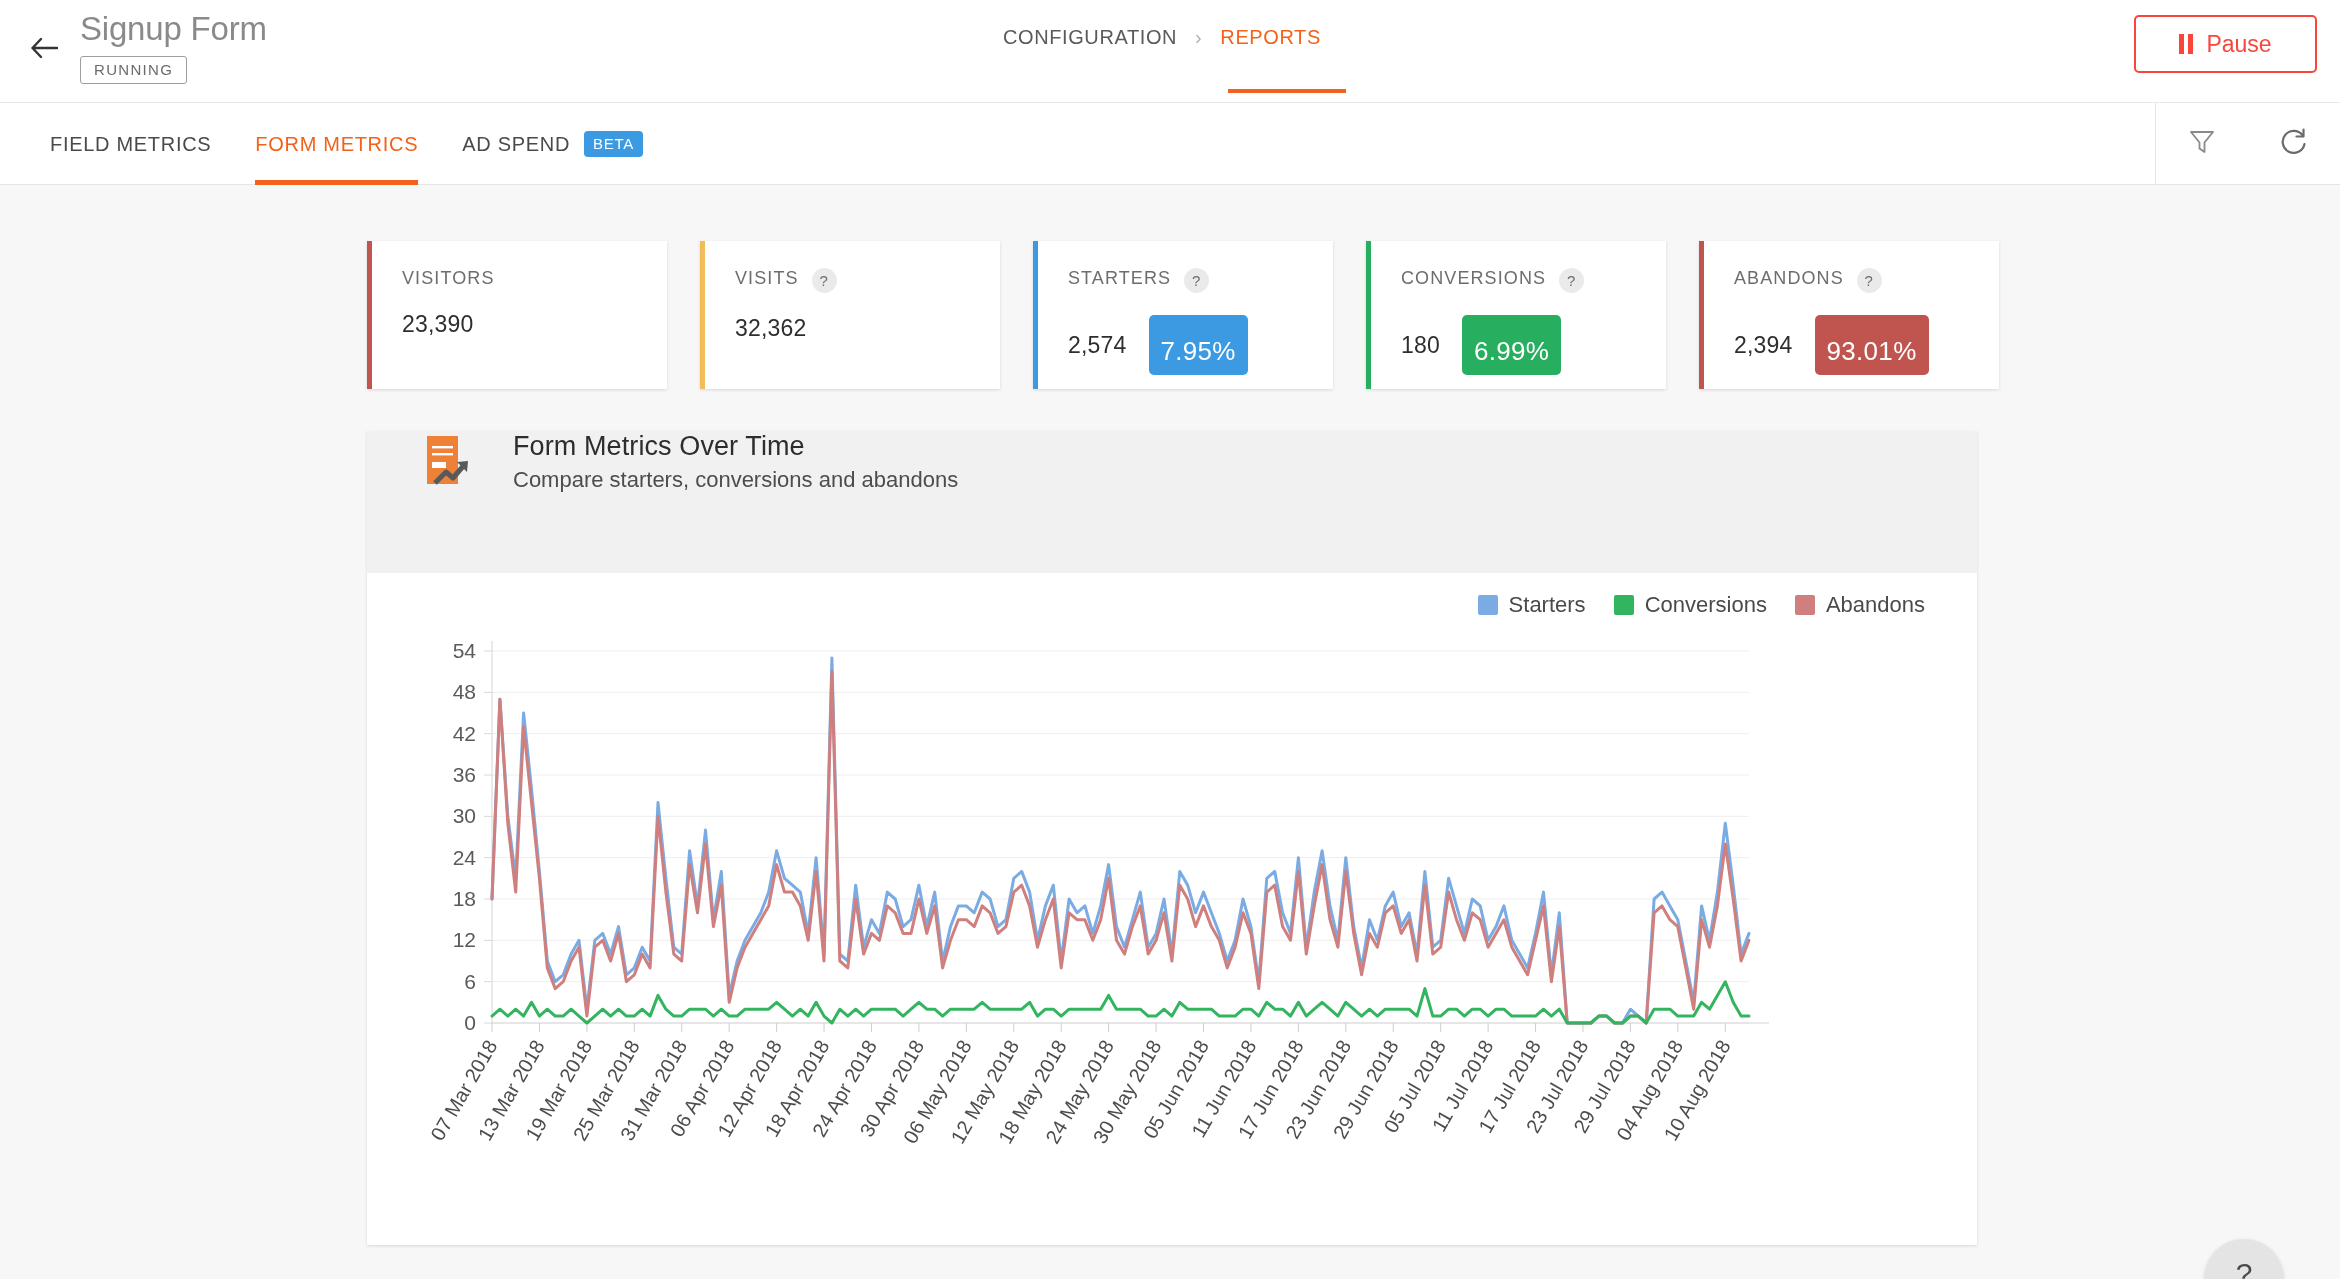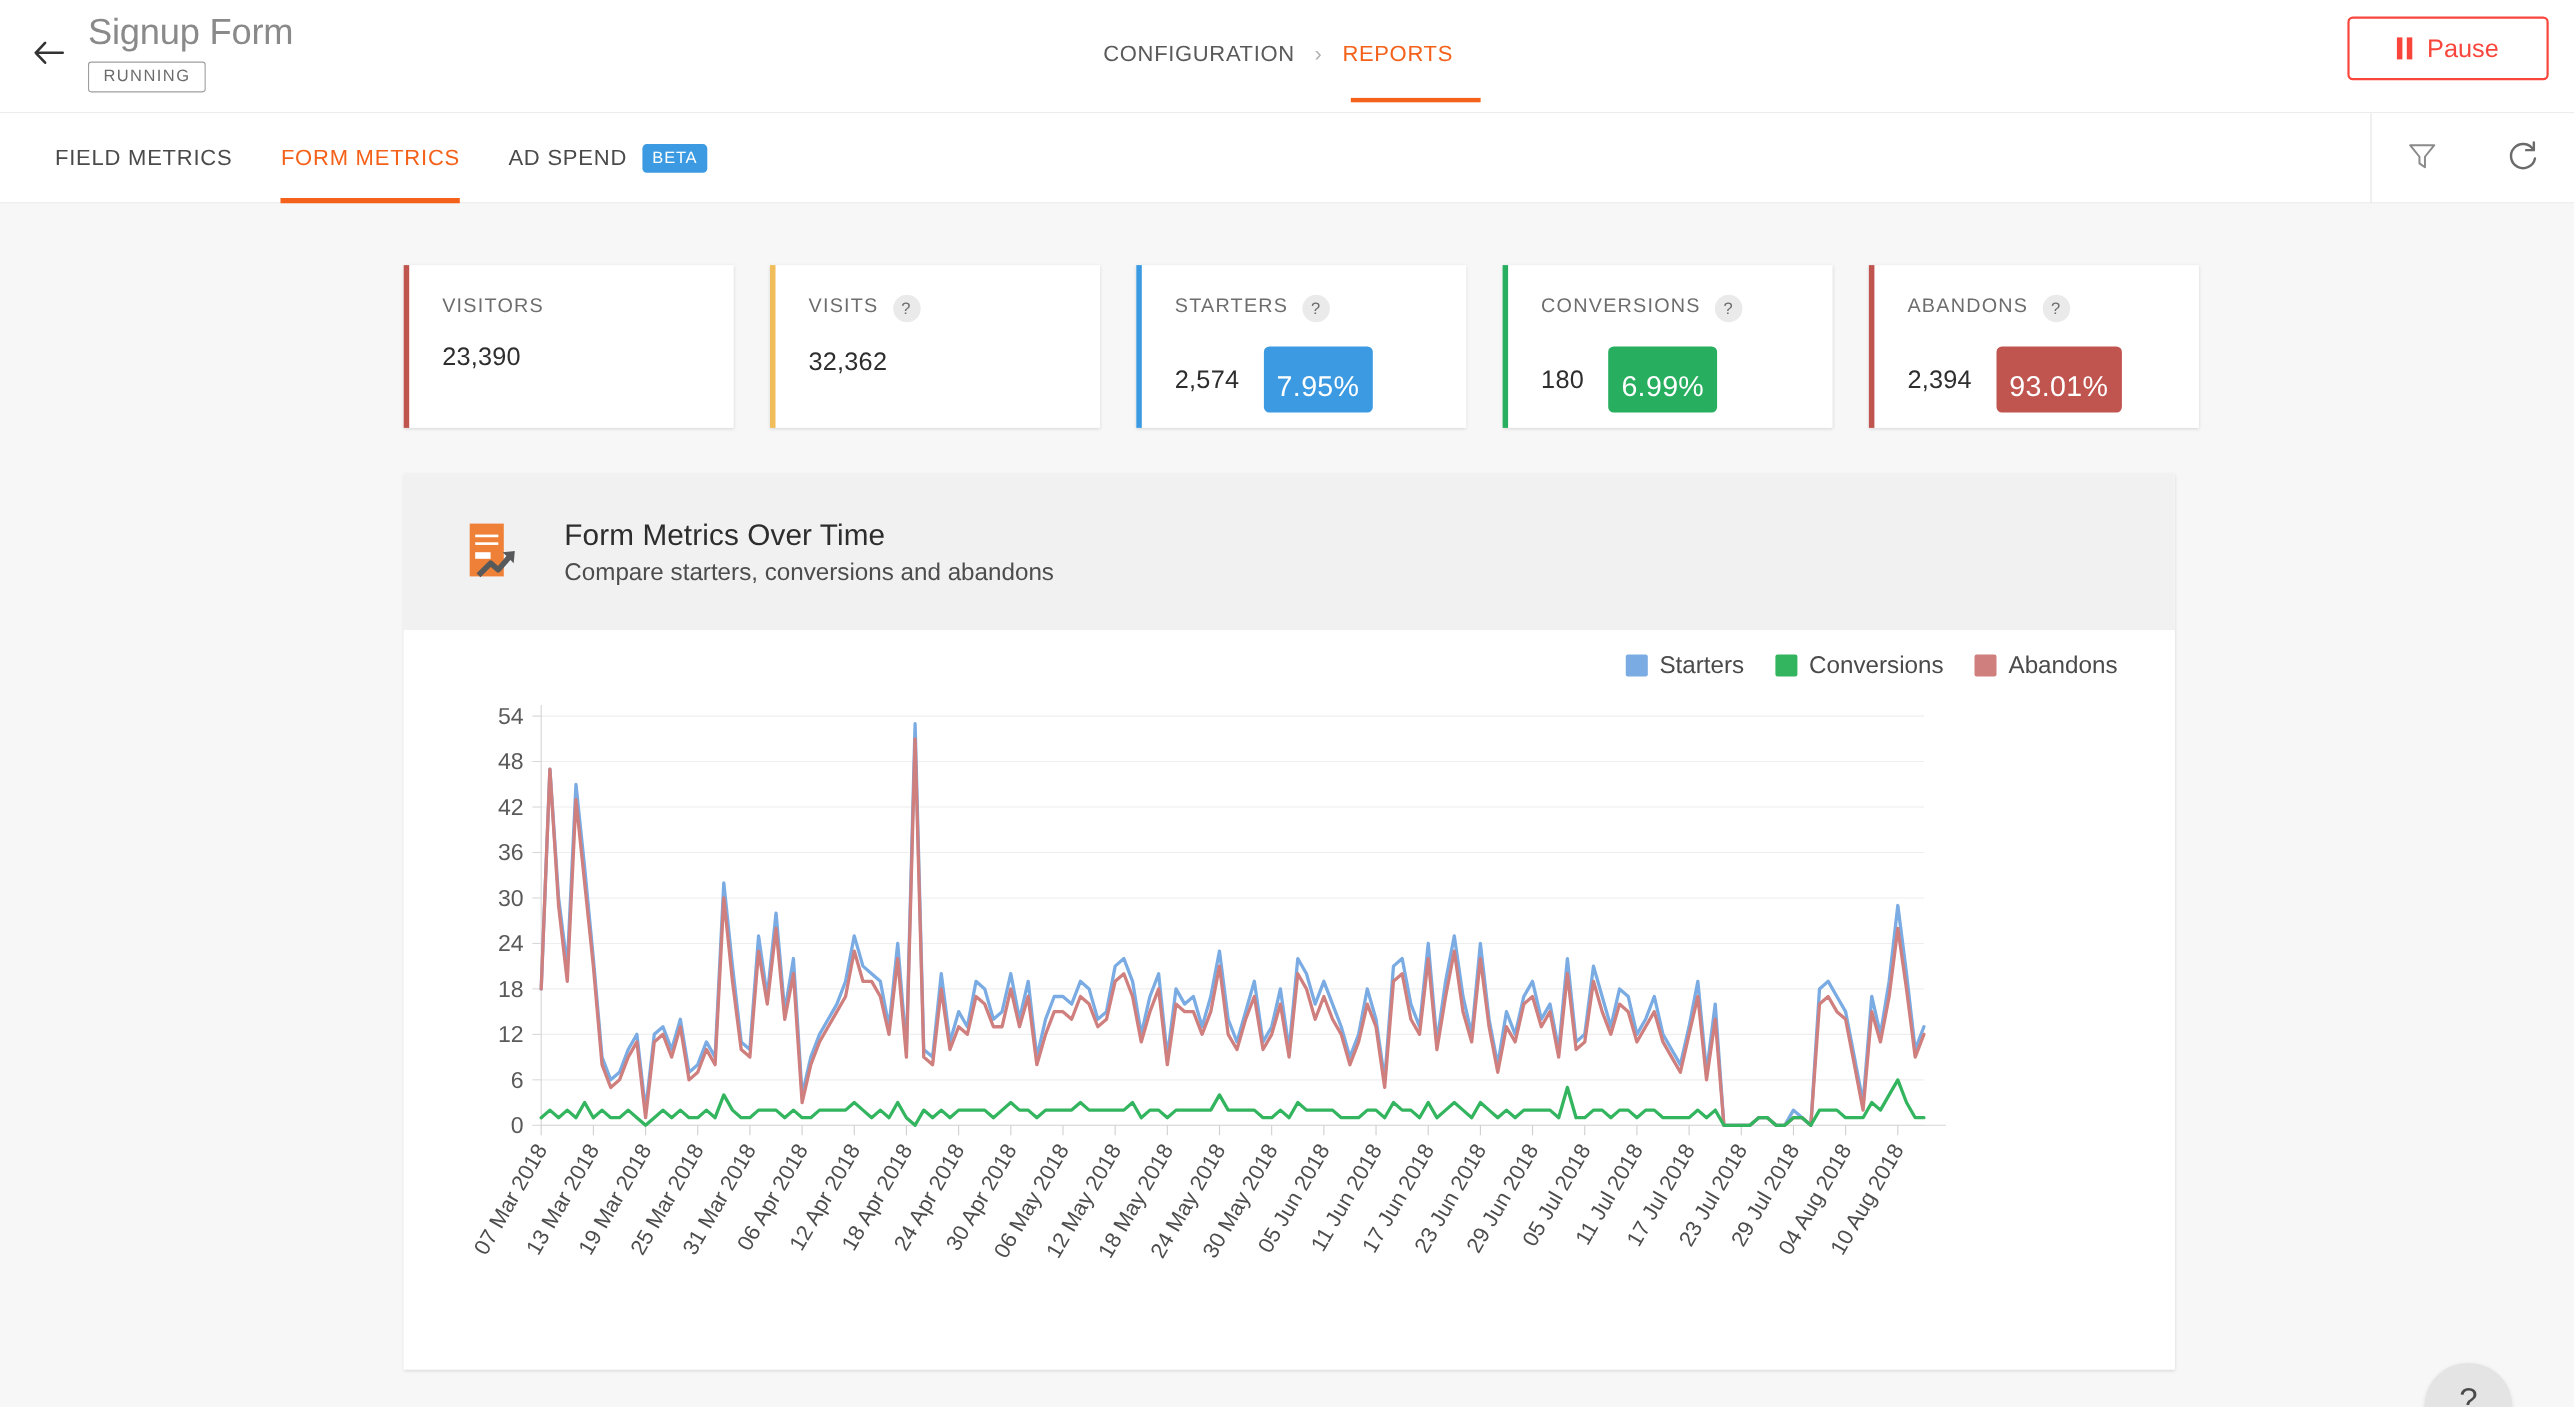--- a/index.html
+++ b/index.html
@@ -47,21 +47,21 @@
     padding: 4px 13px 5px;
     border: 1px solid #9e9e9e;
     border-radius: 3px;
     font-size: 15px;
     letter-spacing: 1.3px;
     color: #6b6b6b;
   }
   .breadcrumb {
     position: absolute;
     left: 1003px;
-    top: 38px;
+    top: 26px;
     display: flex;
     align-items: center;
     gap: 18px;
     font-size: 20px;
     letter-spacing: 0.6px;
   }
   .crumb-config { color: #5a5a5a; cursor: pointer; }
   .crumb-sep { color: #b0b0b0; font-size: 20px; }
   .crumb-reports {
     color: #f4611a;
@@ -256,21 +256,20 @@
   .panel {
     margin: 42px 0 0 367px;
     width: 1610px;
     background: #ffffff;
     box-shadow: 0 1px 3px rgba(0,0,0,0.13);
   }
   .panel-head {
     background: #f1f1f1;
     height: 142px;
     display: flex;
-    align-items: center;
     padding-left: 54px;
     gap: 30px;
   }
   .panel-icon { width: 62px; height: 62px; }
   .panel-title {
     font-size: 27px;
     color: #2d2d2d;
     letter-spacing: 0.1px;
   }
   .panel-sub {

